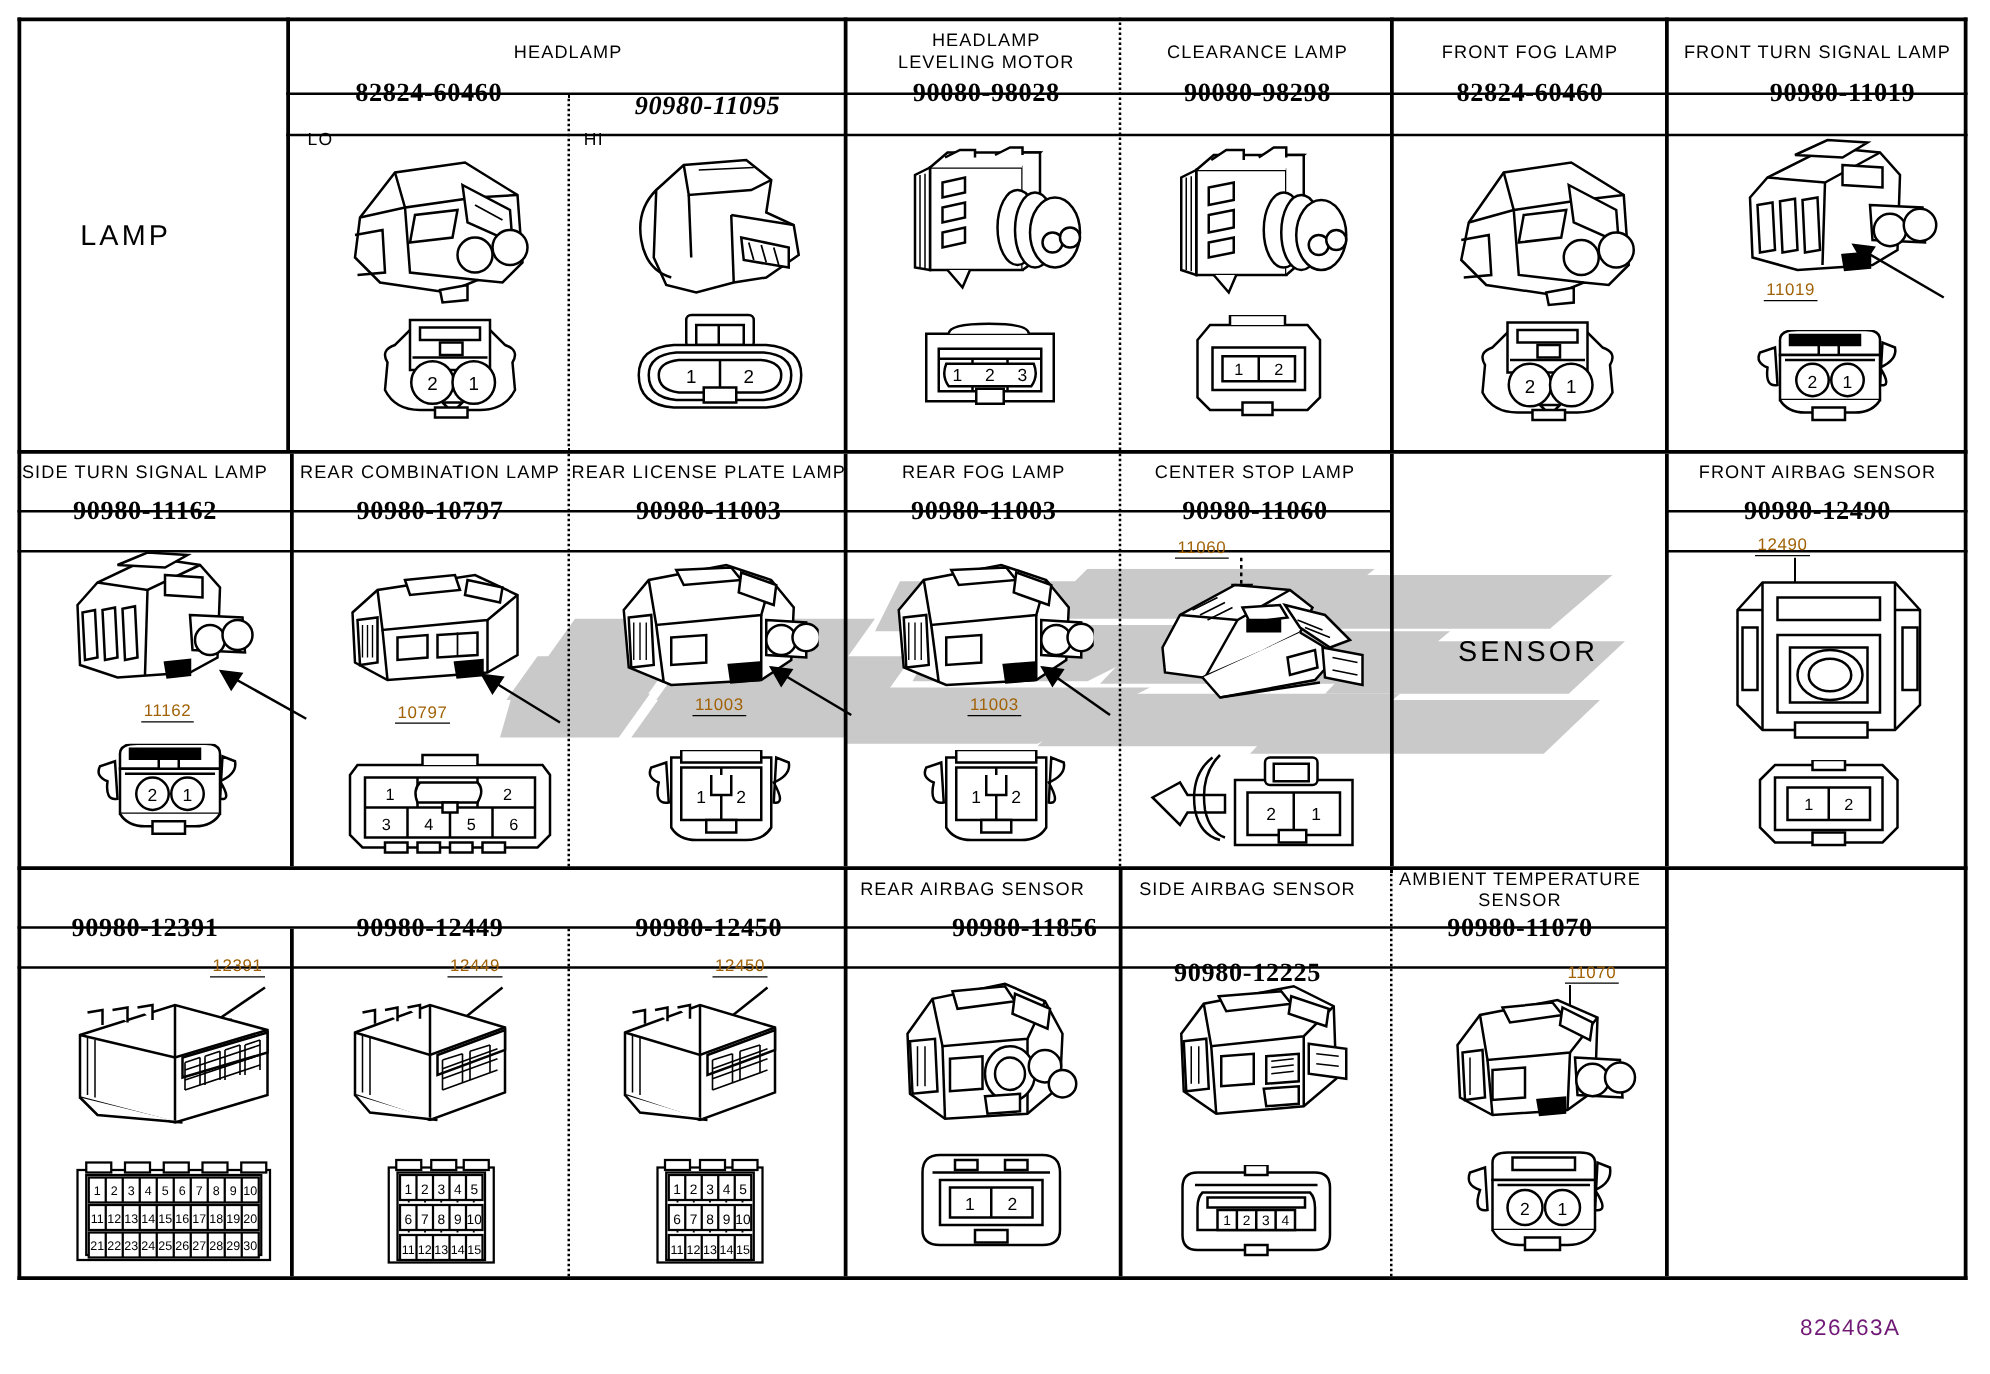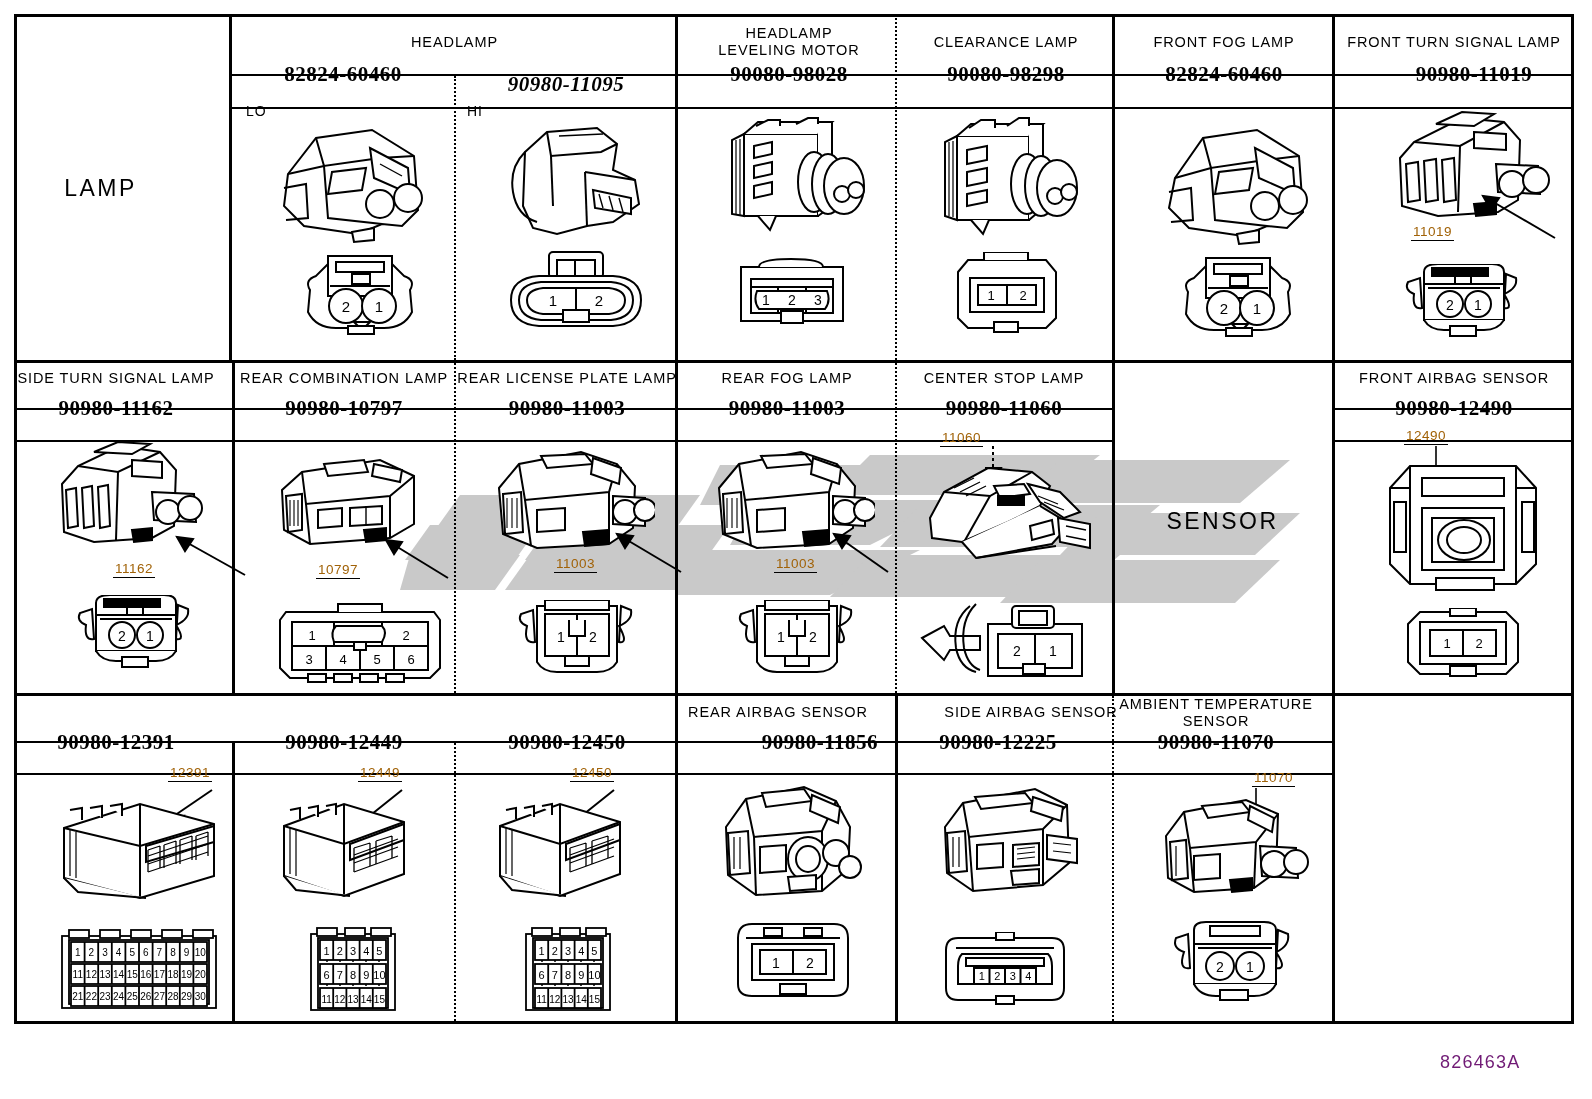--- a/index.html
+++ b/index.html
@@ -583,31 +583,31 @@
       <rect x="22" y="14" width="86" height="42" fill="#fff"></rect>
       <rect x="32" y="22" width="66" height="26" fill="#fff"></rect>
       <path d="M65 22 L65 48"></path>
       <rect x="52" y="58" width="26" height="10" fill="#fff"></rect>
       <text x="49" y="40" font-size="13" text-anchor="middle" fill="#000" stroke="none">1</text>
       <text x="81" y="40" font-size="13" text-anchor="middle" fill="#000" stroke="none">2</text>
     </svg>
   </div>
 
   <div class="hdr-name" style="left:678px;top:704px;width:200px;">REAR AIRBAG SENSOR</div>
-  <div class="hdr-name" style="left:898px;top:704px;width:200px;margin-left:33px;">SIDE AIRBAG SENSOR</div>
+  <div class="hdr-name" style="left:898px;top:704px;width:200px;">SIDE AIRBAG SENSOR</div>
   <div class="hdr-name" style="left:1116px;top:696px;width:200px;">
     <span>AMBIENT TEMPERATURE</span><br>
     <span>SENSOR</span>
   </div>
 
   <div class="hdr-part" style="left:16px;top:730px;width:200px;">90980-12391</div>
   <div class="hdr-part" style="left:234px;top:730px;width:220px;">90980-12449</div>
   <div class="hdr-part" style="left:456px;top:730px;width:222px;">90980-12450</div>
   <div class="hdr-part" style="left:678px;top:730px;width:200px;text-align:right;">90980-11856</div>
-  <div class="hdr-part" style="left:898px;top:730px;width:200px;">90980-12225</div>
+  <div class="hdr-part" style="left:898px;top:766px;width:200px;">90980-12225</div>
   <div class="hdr-part" style="left:1116px;top:730px;width:200px;">90980-11070</div>
 
   <div class="callout" style="left:168px;top:765px;">12391</div>
   <div class="art" style="left:150px;top:788px;">
     <svg width="70" height="46" viewBox="0 0 70 46" fill="none" stroke="#000" stroke-width="2">
       <path d="M62 2 L18 32"></path>
       <path d="M18 32 L34 28 L30 42 Z" fill="#000"></path>
     </svg>
   </div>
   <div class="art" style="left:50px;top:790px;">

